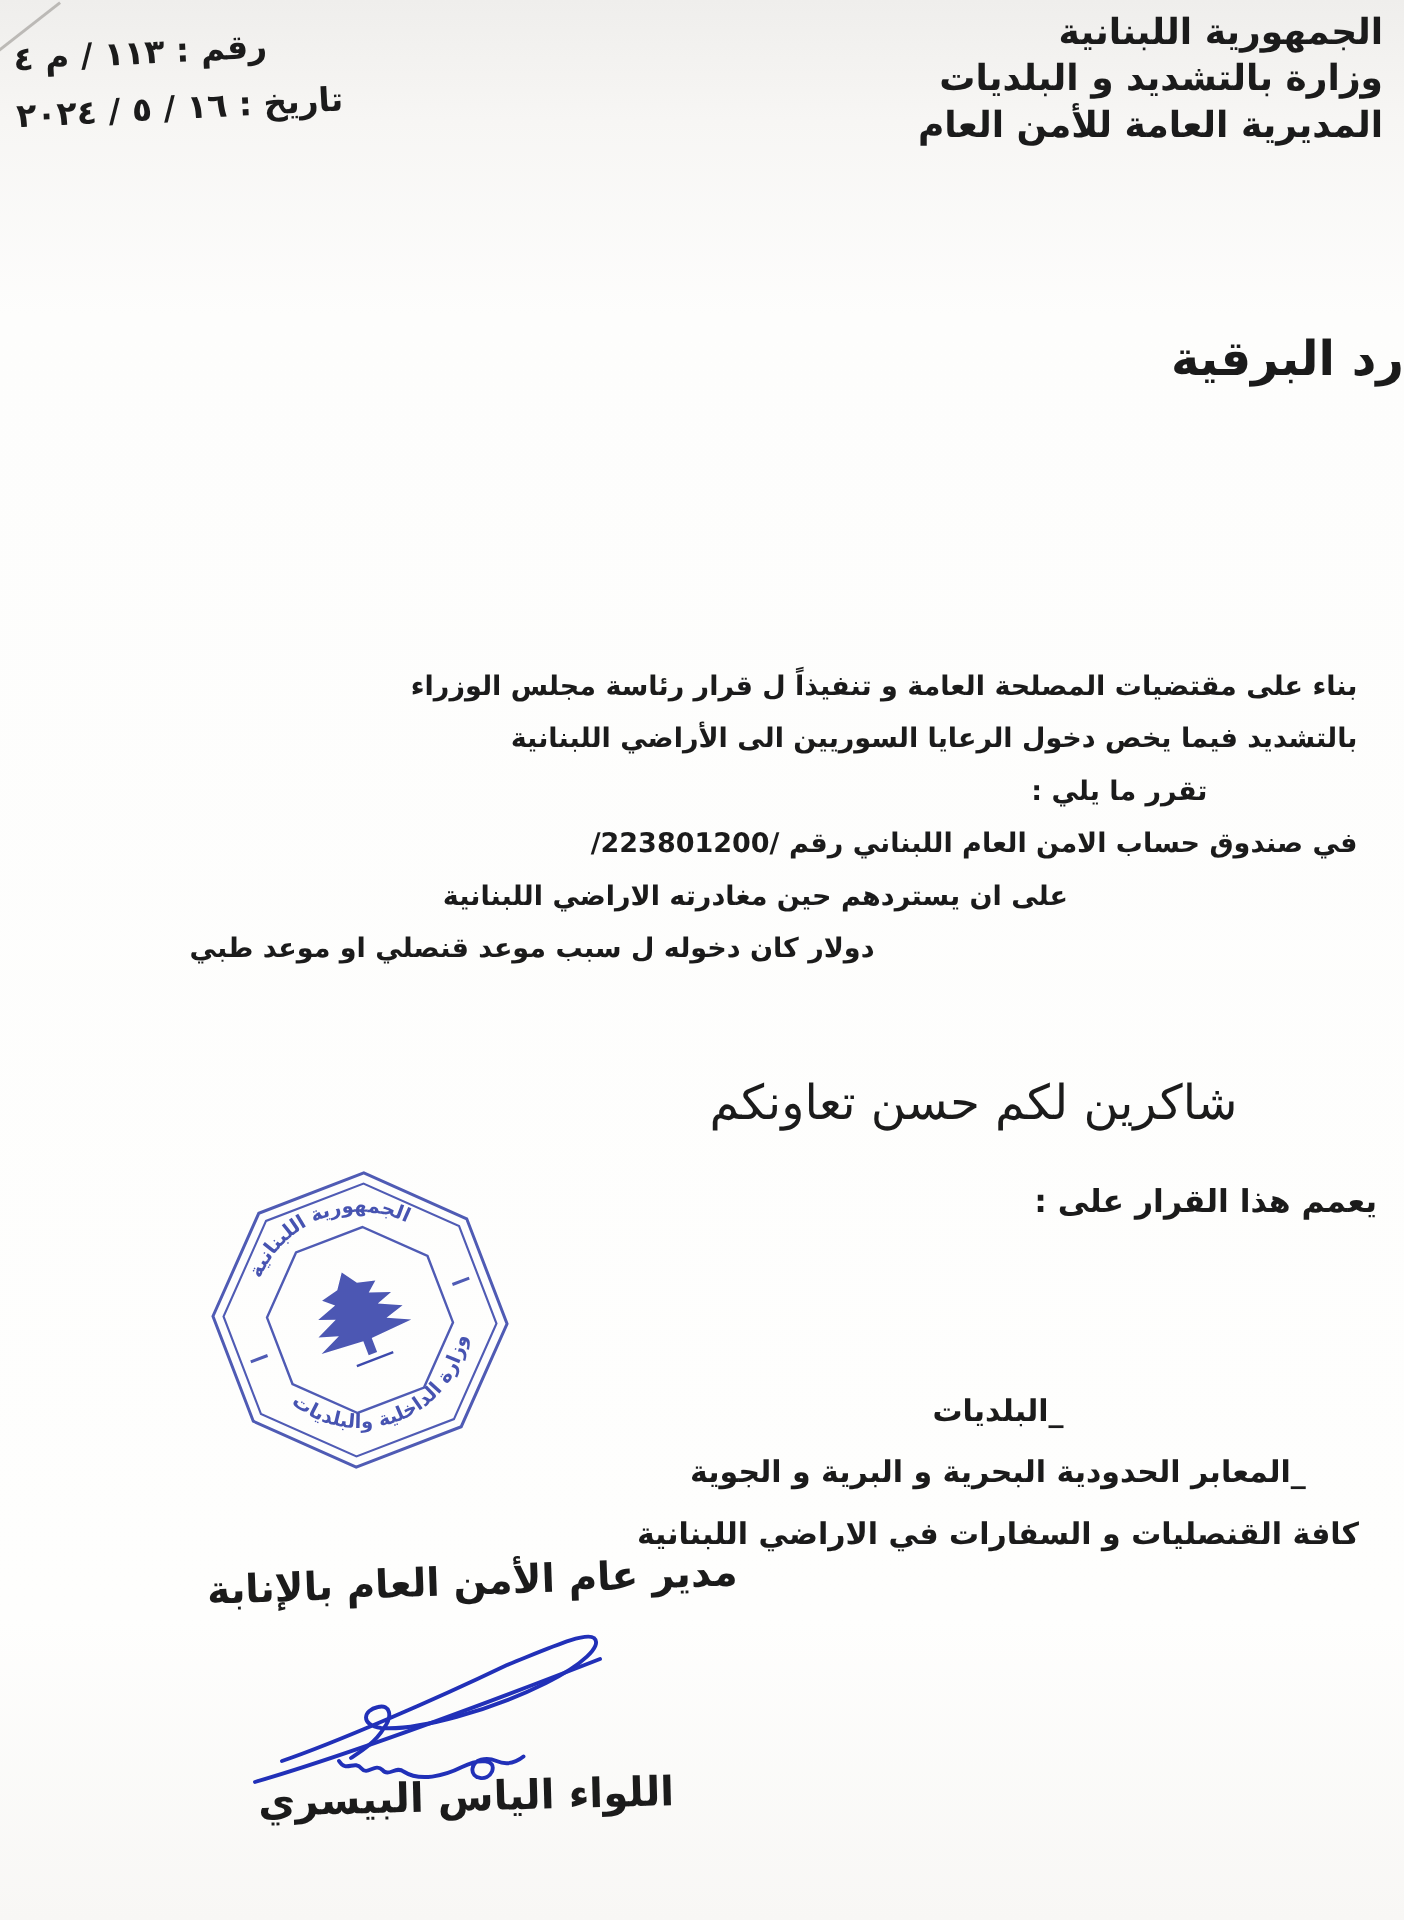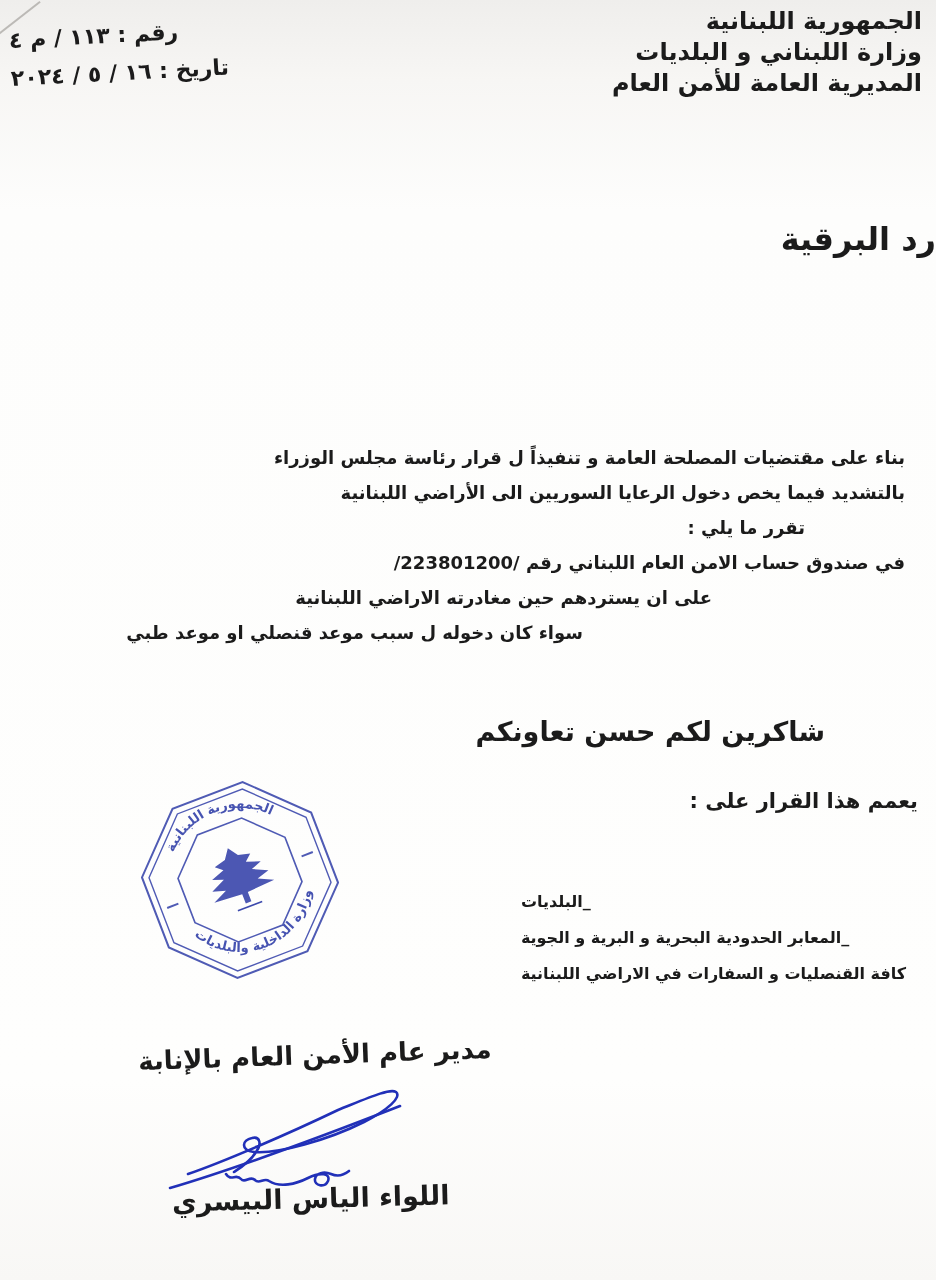--- a/index.html
+++ b/index.html
@@ -23,65 +23,65 @@
     direction:rtl; font-size:32px; font-weight:bold; }
 
   .body-block { position:absolute; top:440px; right:31px; width:852px;
     direction:rtl; text-align:right; font-weight:bold; font-size:18px; line-height:35px; }
   .body-block .ln:nth-child(3) { margin-right:100px; }
   .body-block .ln:nth-child(5) { margin-right:193px; }
   .body-block .ln:nth-child(6) { margin-right:322px; }
   .body-block .ln:nth-child(7) { margin-right:286px; }
 
   .thanks { position:absolute; top:716px; right:111px; direction:rtl;
-    font-weight:bold; font-size:27px; }
+    font-weight:normal; font-size:32px; }
 
   .circ-label { position:absolute; top:789px; right:18px; direction:rtl;
     font-weight:bold; font-size:21px; }
 
-  .circ-list { position:absolute; top:892px; right:30px; direction:rtl; text-align:left;
-    font-weight:bold; font-size:16px; }
+  .circ-list { position:absolute; top:928px; right:30px; direction:rtl; text-align:center;
+    font-weight:bold; font-size:20px; }
   .circ-list .item { margin-bottom:17px; white-space:nowrap; }
 
   .stamp-wrap { position:absolute; top:780px; left:140px; width:200px; height:200px;
     transform:rotate(-21deg); opacity:.92; }
 
   .signer-title { position:absolute; top:1040px; left:138px; direction:rtl;
     font-weight:bold; font-size:26px; transform:rotate(-2deg); white-space:nowrap; }
   .signature { position:absolute; top:1076px; left:168px; width:260px; height:118px; }
   .signer-name { position:absolute; top:1183px; left:172px; direction:rtl;
     font-weight:bold; font-size:27px; transform:rotate(-1.5deg); white-space:nowrap; }
 </style>
 </head>
 <body>
 
 <div class="page">
 
   <div class="corner-mark"></div>
 
   <div class="hdr">
     <div>الجمهورية اللبنانية</div>
-    <div>وزارة اللبناني و البلديات</div>
+    <div>وزارة بالتشديد و البلديات</div>
     <div>المديرية العامة للأمن العام</div>
   </div>
 
   <div class="ref">
     <div>رقم : ١١٣ / م ٤</div>
     <div>تاريخ : ١٦ / ٥ / ٢٠٢٤</div>
   </div>
 
   <div class="doc-title">رد البرقية</div>
 
   <div class="body-block">
     <div class="ln">بناء على مقتضيات المصلحة العامة و تنفيذاً ل قرار رئاسة مجلس الوزراء</div>
     <div class="ln">بالتشديد فيما يخص دخول الرعايا السوريين الى الأراضي اللبنانية</div>
     <div class="ln">تقرر ما يلي :</div>
     <div class="ln">في صندوق حساب الامن العام اللبناني رقم /223801200/</div>
     <div class="ln">على ان يستردهم حين مغادرته الاراضي اللبنانية</div>
-    <div class="ln">سواء كان دخوله ل سبب موعد قنصلي او موعد طبي</div>
+    <div class="ln">دولار كان دخوله ل سبب موعد قنصلي او موعد طبي</div>
   </div>
 
   <div class="thanks">شاكرين لكم حسن تعاونكم</div>
 
   <div class="circ-label">يعمم هذا القرار على :</div>
 
   <div class="circ-list">
     <div class="item">_البلديات</div>
     <div class="item">_المعابر الحدودية البحرية و البرية و الجوية</div>
     <div class="item">كافة القنصليات و السفارات في الاراضي اللبنانية</div>

